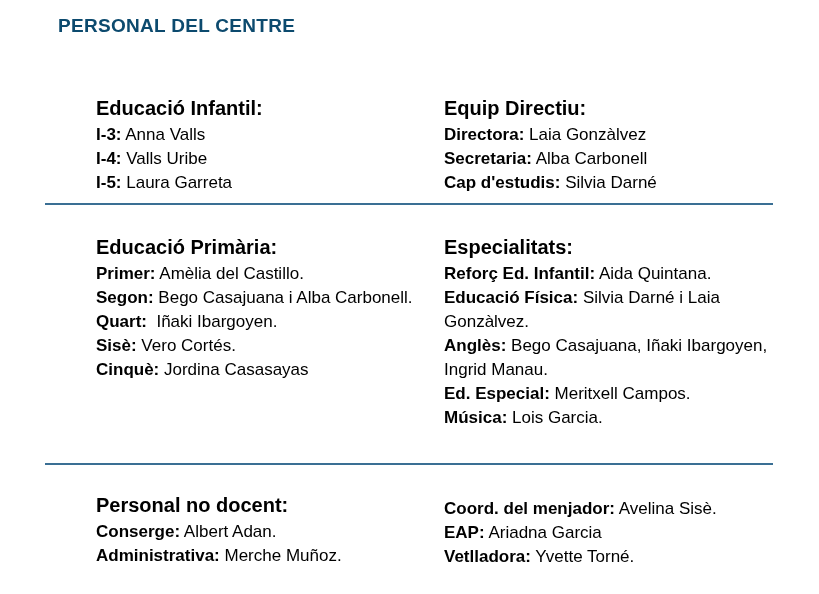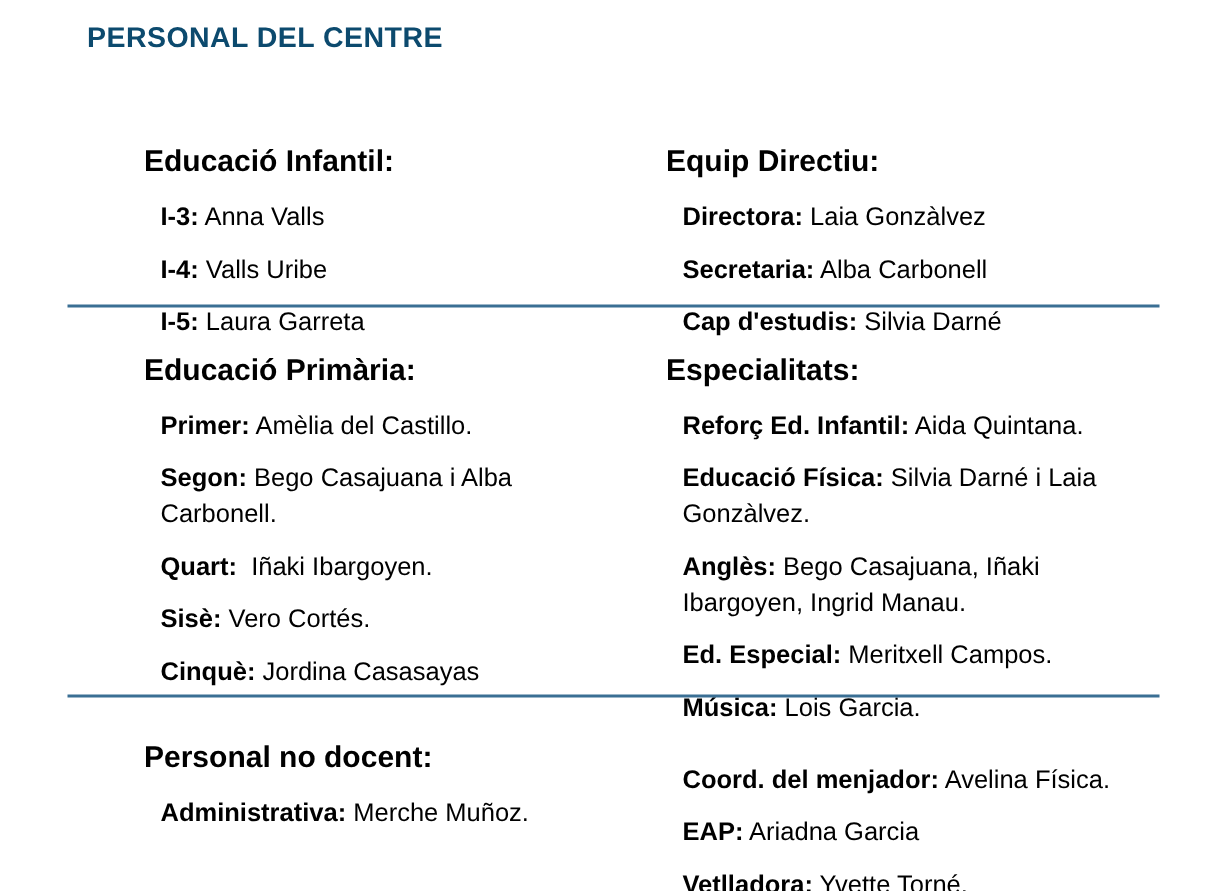--- a/index.html
+++ b/index.html
@@ -62,21 +62,21 @@
     white-space: nowrap;
   }
   .entry-list {
     list-style: none;
     margin: 0;
     padding: 0;
   }
   .entry {
     font-size: 17px;
     line-height: 24px;
-    margin: 11px;
+    margin: 0;
   }
   .entry-role {
     font-weight: bold;
   }
   .entry-name {
     font-weight: normal;
     white-space: pre-wrap;
   }
 </style>
 </head>
@@ -159,29 +159,32 @@
       </li>
     </ul>
   </div>
 
   <div class="divider" id="divider-2" style="border-top-color: rgb(58, 111, 148);"></div>
 
   <div class="block col-left" id="block-nodocent">
     <div class="block-heading">Personal no docent:</div>
     <ul class="entry-list">
       <li class="entry">
+        <span class="entry-role">Conserge:</span><span class="entry-name"> Albert Adan.</span>
+      </li>
+      <li class="entry">
         <span class="entry-role">Administrativa:</span><span class="entry-name"> Merche Muñoz.</span>
       </li>
     </ul>
   </div>
 
   <div class="block col-right" id="block-altres">
     <ul class="entry-list">
       <li class="entry">
-        <span class="entry-role">Coord. del menjador:</span><span class="entry-name"> Avelina Física.</span>
+        <span class="entry-role">Coord. del menjador:</span><span class="entry-name"> Avelina Sisè.</span>
       </li>
       <li class="entry">
         <span class="entry-role">EAP:</span><span class="entry-name"> Ariadna Garcia</span>
       </li>
       <li class="entry">
         <span class="entry-role">Vetlladora:</span><span class="entry-name"> Yvette Torné.</span>
       </li>
     </ul>
   </div>
 

